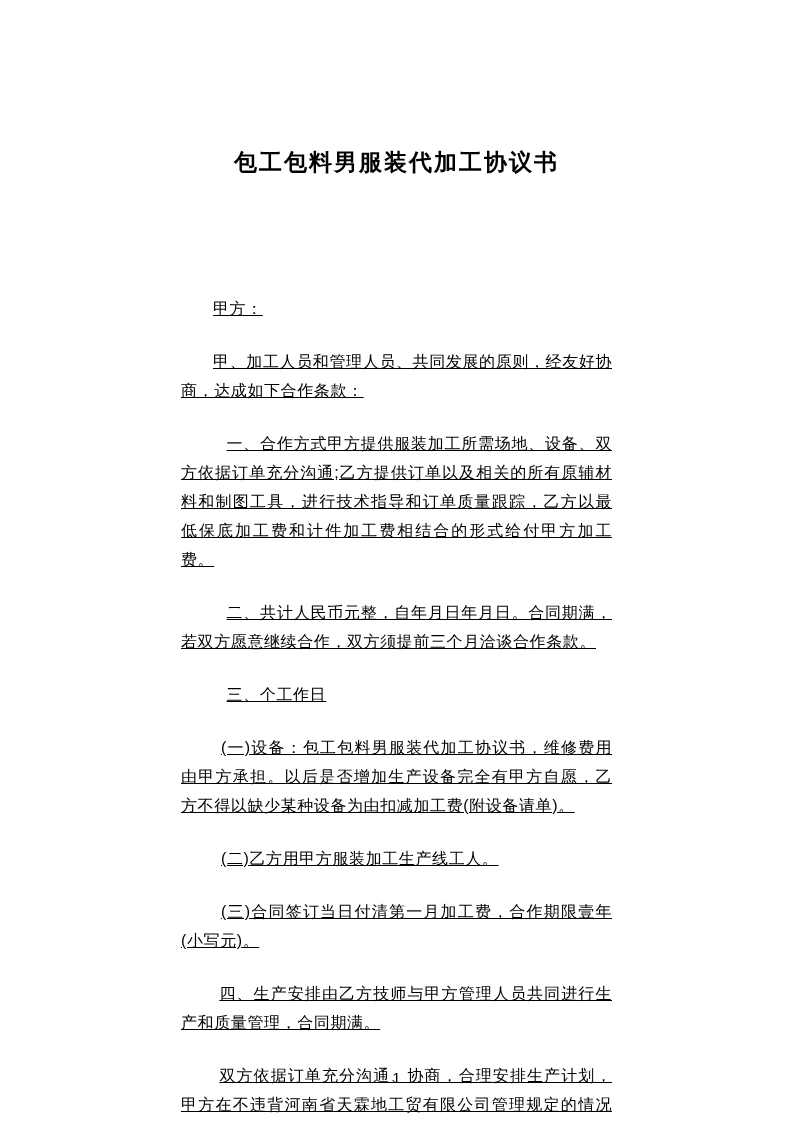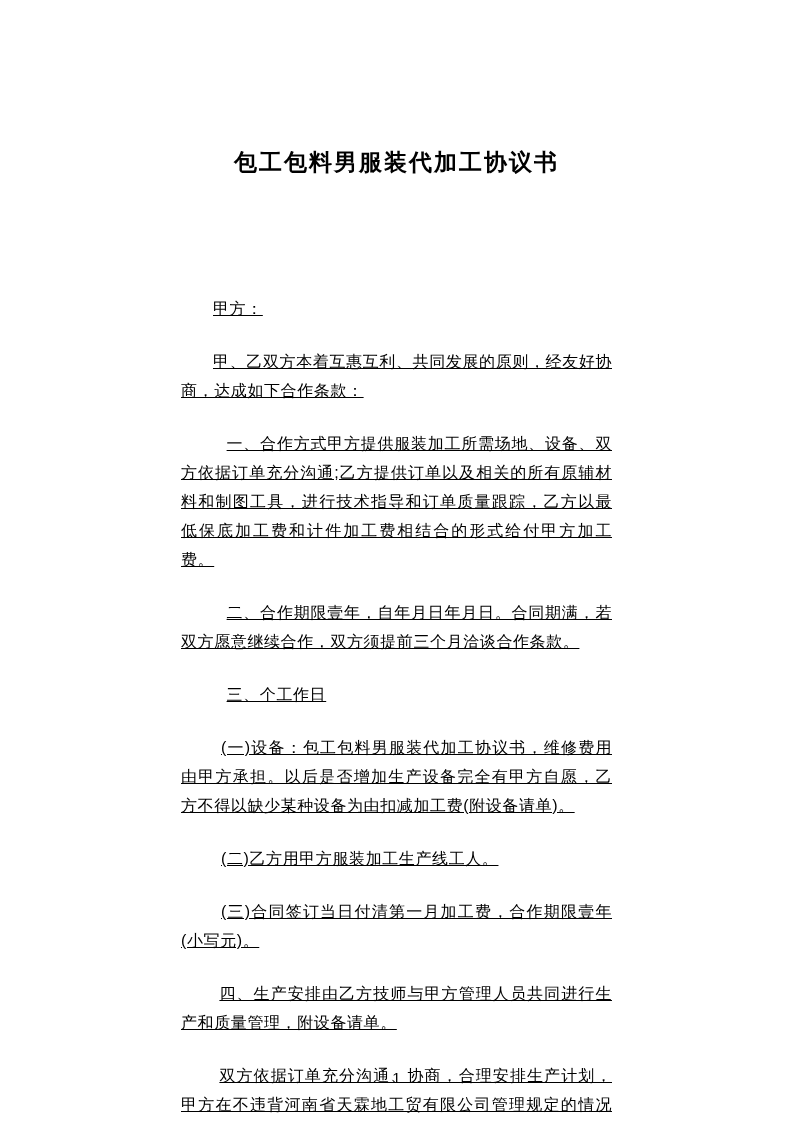--- a/index.html
+++ b/index.html
@@ -53,34 +53,34 @@
 <body>
 
 <div class="page">
 
   <h1 class="doc-title">包工包料男服装代加工协议书</h1>
 
   <div class="doc-body">
     <p class="ind-20">甲方：</p>
 
 
-    <p class="ind-20">甲、乙双方本着互惠互利、共同发展的原则，经友好协商，达成如下合作条款：</p>
+    <p class="ind-20">甲、加工人员和管理人员、共同发展的原则，经友好协商，达成如下合作条款：</p>
 
     <p class="ind-28">一、合作方式甲方提供服装加工所需场地、设备、双方依据订单充分沟通;乙方提供订单以及相关的所有原辅材料和制图工具，进行技术指导和订单质量跟踪，乙方以最低保底加工费和计件加工费相结合的形式给付甲方加工费。</p>
 
-    <p class="ind-28">二、合作期限壹年，自年月日年月日。合同期满，若双方愿意继续合作，双方须提前三个月洽谈合作条款。</p>
+    <p class="ind-28">二、共计人民币元整，自年月日年月日。合同期满，若双方愿意继续合作，双方须提前三个月洽谈合作条款。</p>
 
     <p class="ind-28">三、个工作日</p>
 
     <p class="ind-25">(一)设备：包工包料男服装代加工协议书，维修费用由甲方承担。以后是否增加生产设备完全有甲方自愿，乙方不得以缺少某种设备为由扣减加工费(附设备请单)。</p>
 
     <p class="ind-25">(二)乙方用甲方服装加工生产线工人。</p>
 
     <p class="ind-25">(三)合同签订当日付清第一月加工费，合作期限壹年(小写元)。</p>
 
-    <p class="ind-24">四、生产安排由乙方技师与甲方管理人员共同进行生产和质量管理，附设备请单。</p>
+    <p class="ind-24">四、生产安排由乙方技师与甲方管理人员共同进行生产和质量管理，合同期满。</p>
 
     <p class="ind-24">双方依据订单充分沟通、协商，合理安排生产计划，甲方在不违背河南省天霖地工贸有限公司管理规定的情况下保证正常的生产时间，每天 8 个小时，每月 35 个工作日(国家法定节日正常休息)。</p>
   </div>
 
   <div class="page-number">1</div>
 
 </div>
 
 </body></html>

